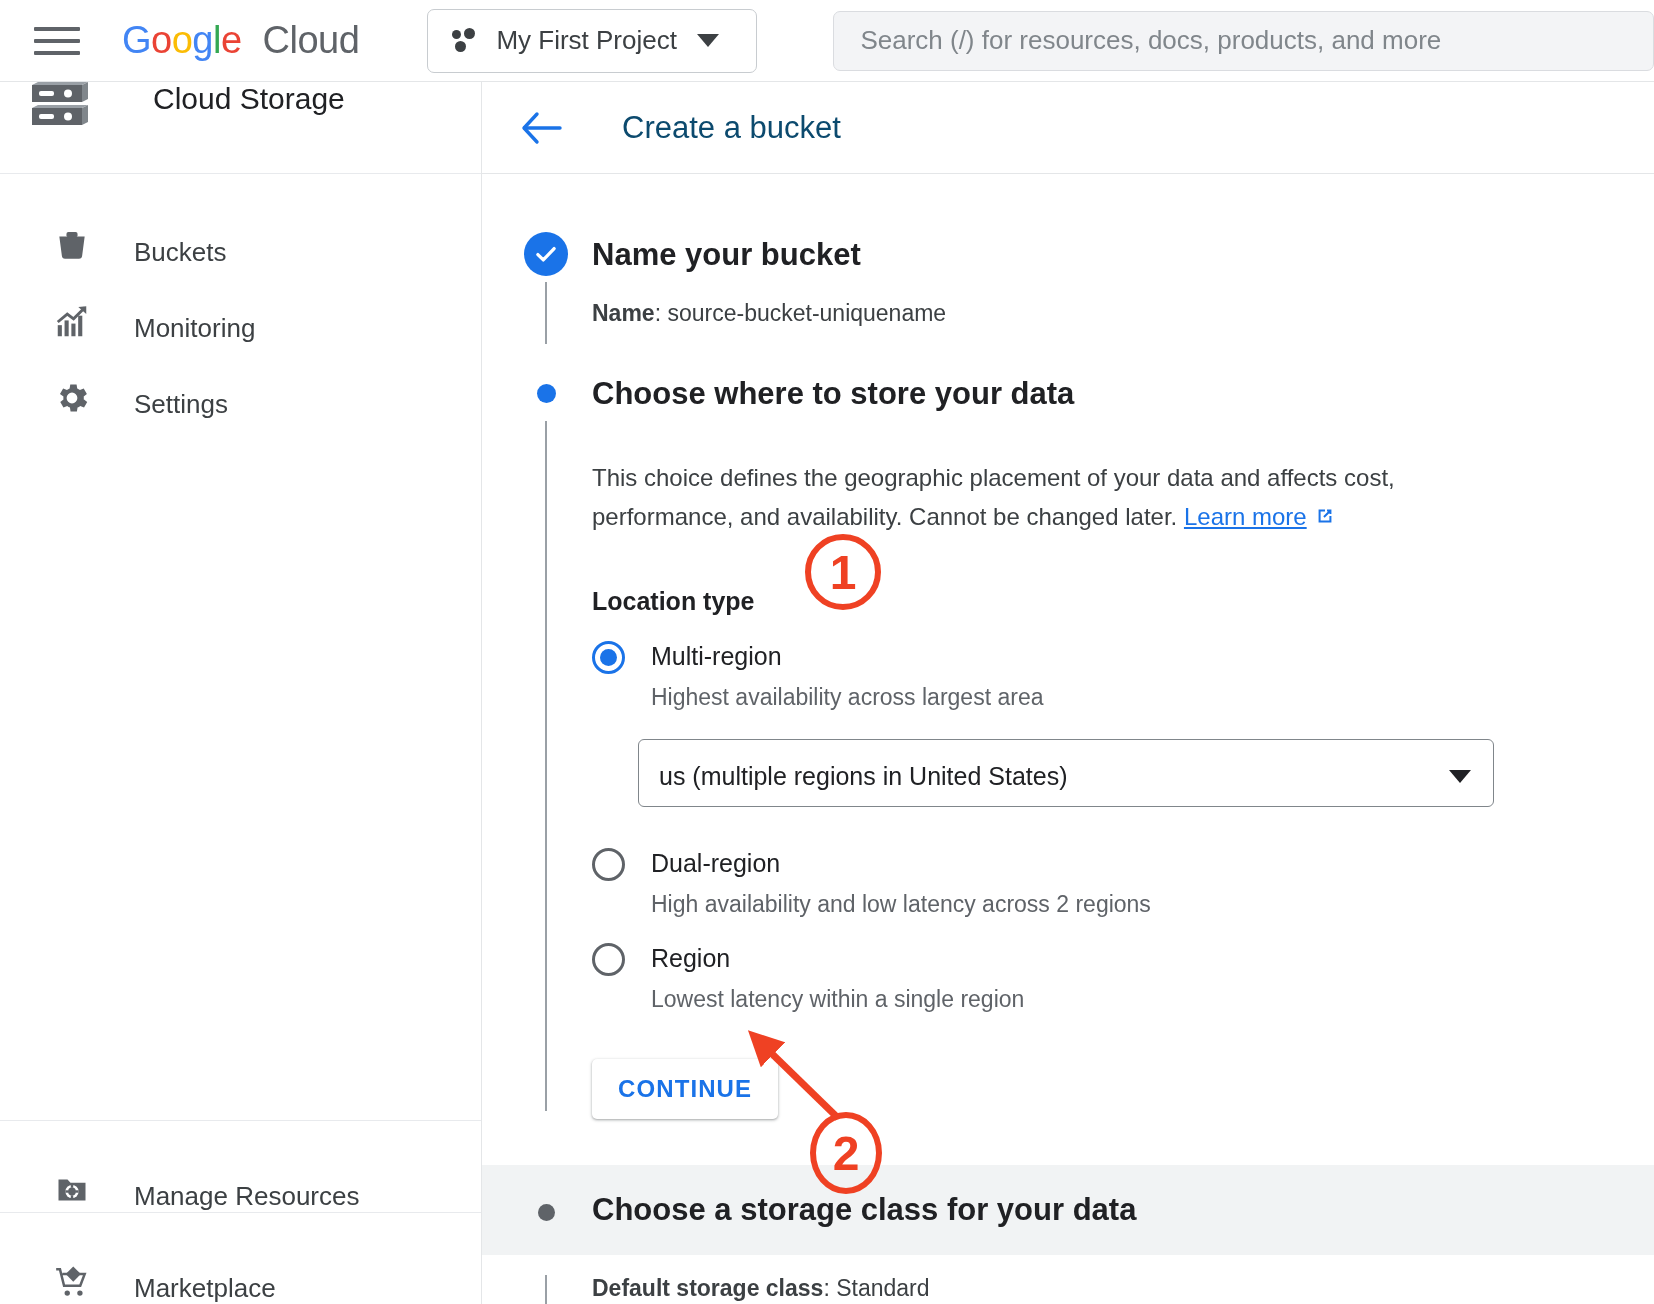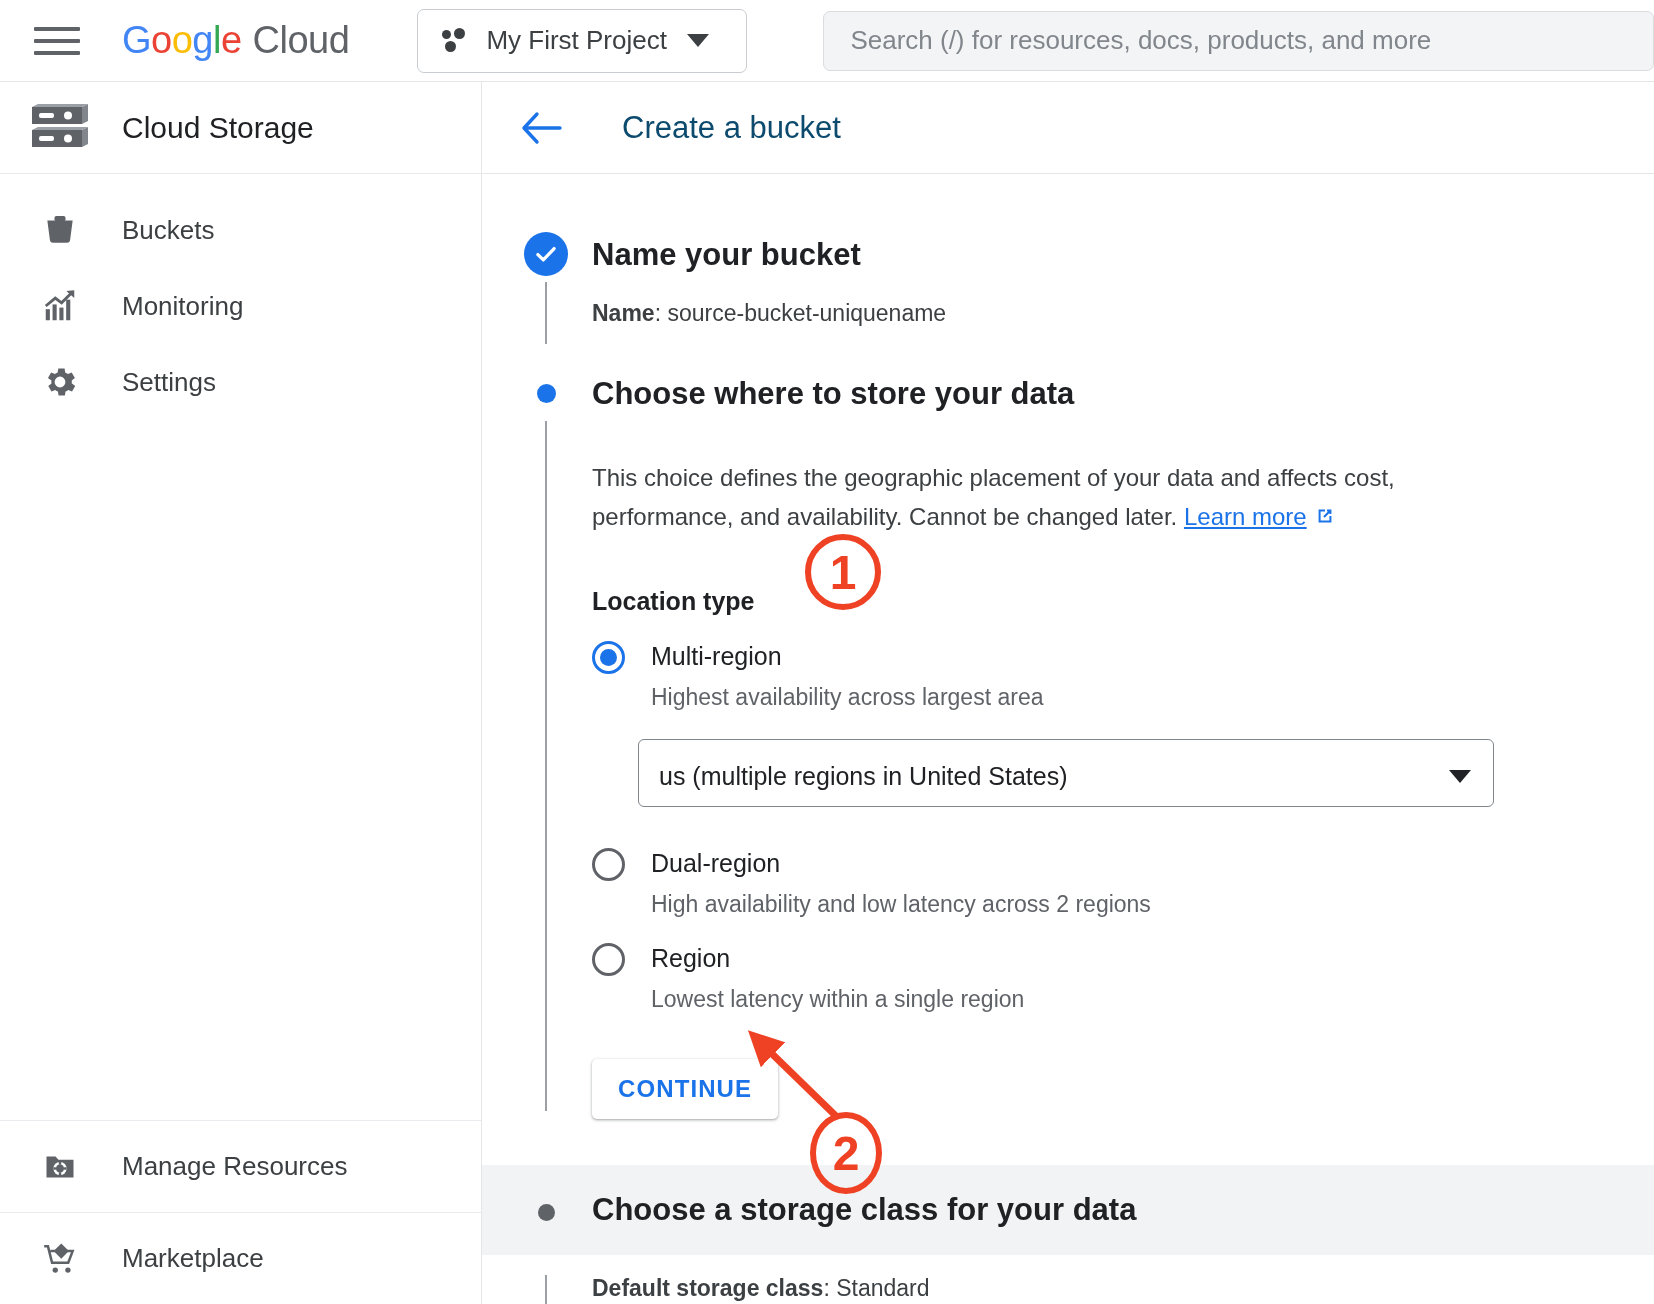--- a/index.html
+++ b/index.html
@@ -32,21 +32,21 @@
   .brand {
     margin-left: 42px;
     font-size: 38px;
     letter-spacing: -0.5px;
     white-space: nowrap;
     display: flex; align-items: baseline;
   }
   .brand .g1 { color:#4285F4; } .brand .o1 { color:#EA4335; }
   .brand .o2 { color:#FBBC05; } .brand .g2 { color:#4285F4; }
   .brand .l1 { color:#34A853; } .brand .e1 { color:#EA4335; }
-  .brand .cloud { color: #5f6368; margin-left: 11px; font-weight: 400; }
+  .brand .cloud { color: #5f6368; margin-left: 21px; font-weight: 400; }
 
   .project-chip {
     margin-left: 68px;
     height: 64px;
     min-width: 330px;
     border: 1px solid #c8ccd0;
     border-radius: 7px;
     display: flex; align-items: center;
     padding: 0 22px 0 24px;
     background: #fff;
@@ -99,32 +99,33 @@
   
   .sidebar {
     width: 482px;
     flex: 0 0 482px;
     border-right: 1px solid #e4e6e8;
     display: flex; flex-direction: column;
     background: #fff;
   }
   .svc-header {
     height: 92px;
-    display: flex; align-items: center;
+    display: flex; 
     padding-left: 30px;
     border-bottom: 1px solid #e8eaed;
+    gap: 31px;
   }
   .svc-icon { width: 60px; height: 48px; position: relative; flex: 0 0 auto; }
   .svc-title { font-size: 30px; color: #202124; margin-left: 32px; }
 
   .nav { padding-top: 18px; }
   .nav-item {
     height: 76px;
-    display: flex; align-items: center;
-    padding-left: 38px;
+    display: flex; align-items: flex-end;
+    padding-left: 50px;
     cursor: pointer;
   }
   .nav-ico { width: 44px; height: 44px; display:flex; align-items:center; justify-content:center; flex:0 0 auto; }
   .nav-label { font-size: 26px; color: #3c4043; margin-left: 40px; }
 
   .nav-spacer { flex: 1; }
   .nav-bottom .nav-item { border-top: 1px solid #e8eaed; height: 92px; }
 
   
   .main { flex: 1; display: flex; flex-direction: column; background:#fff; overflow:hidden; }

